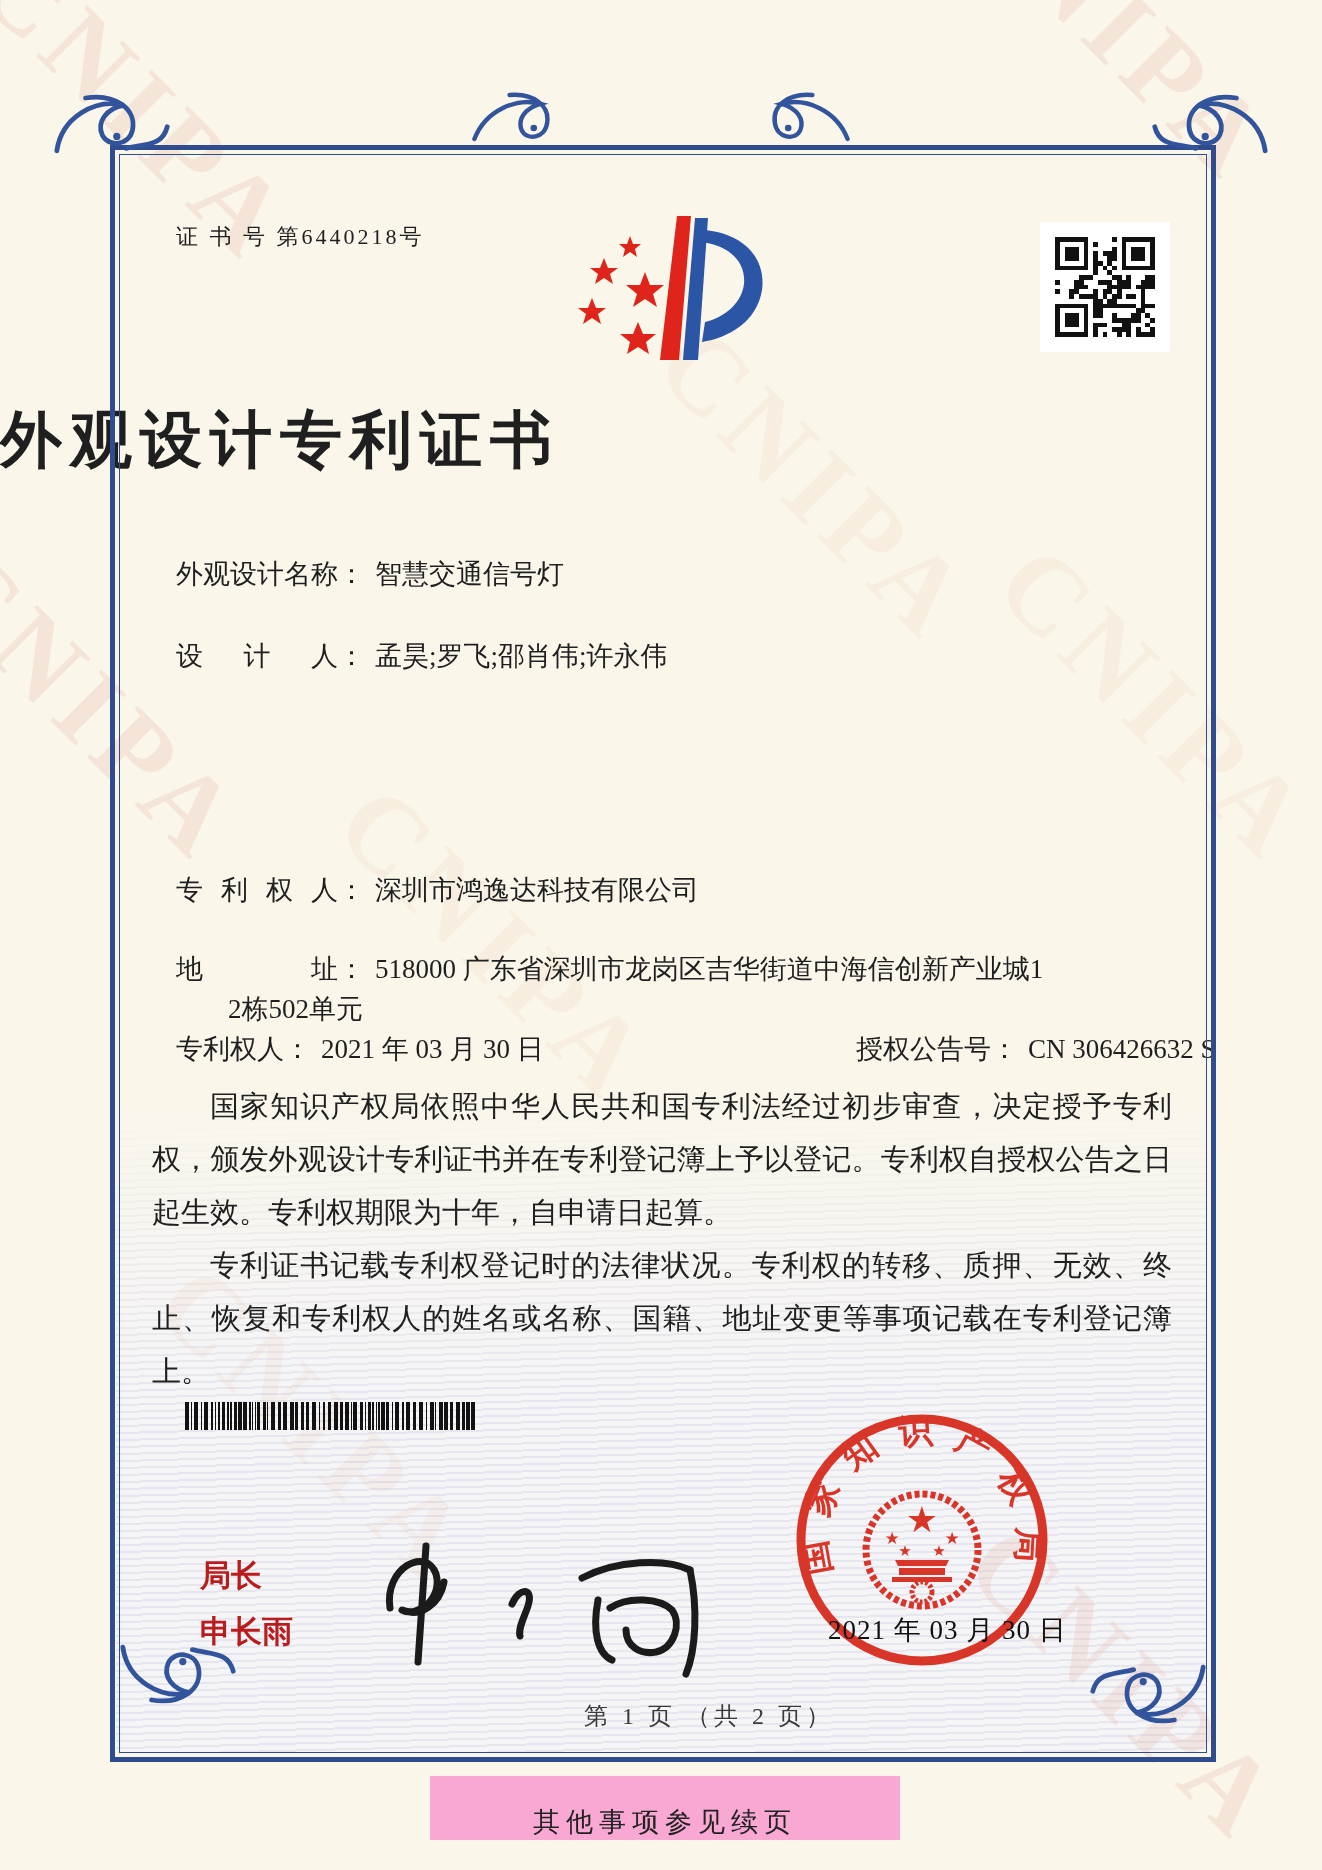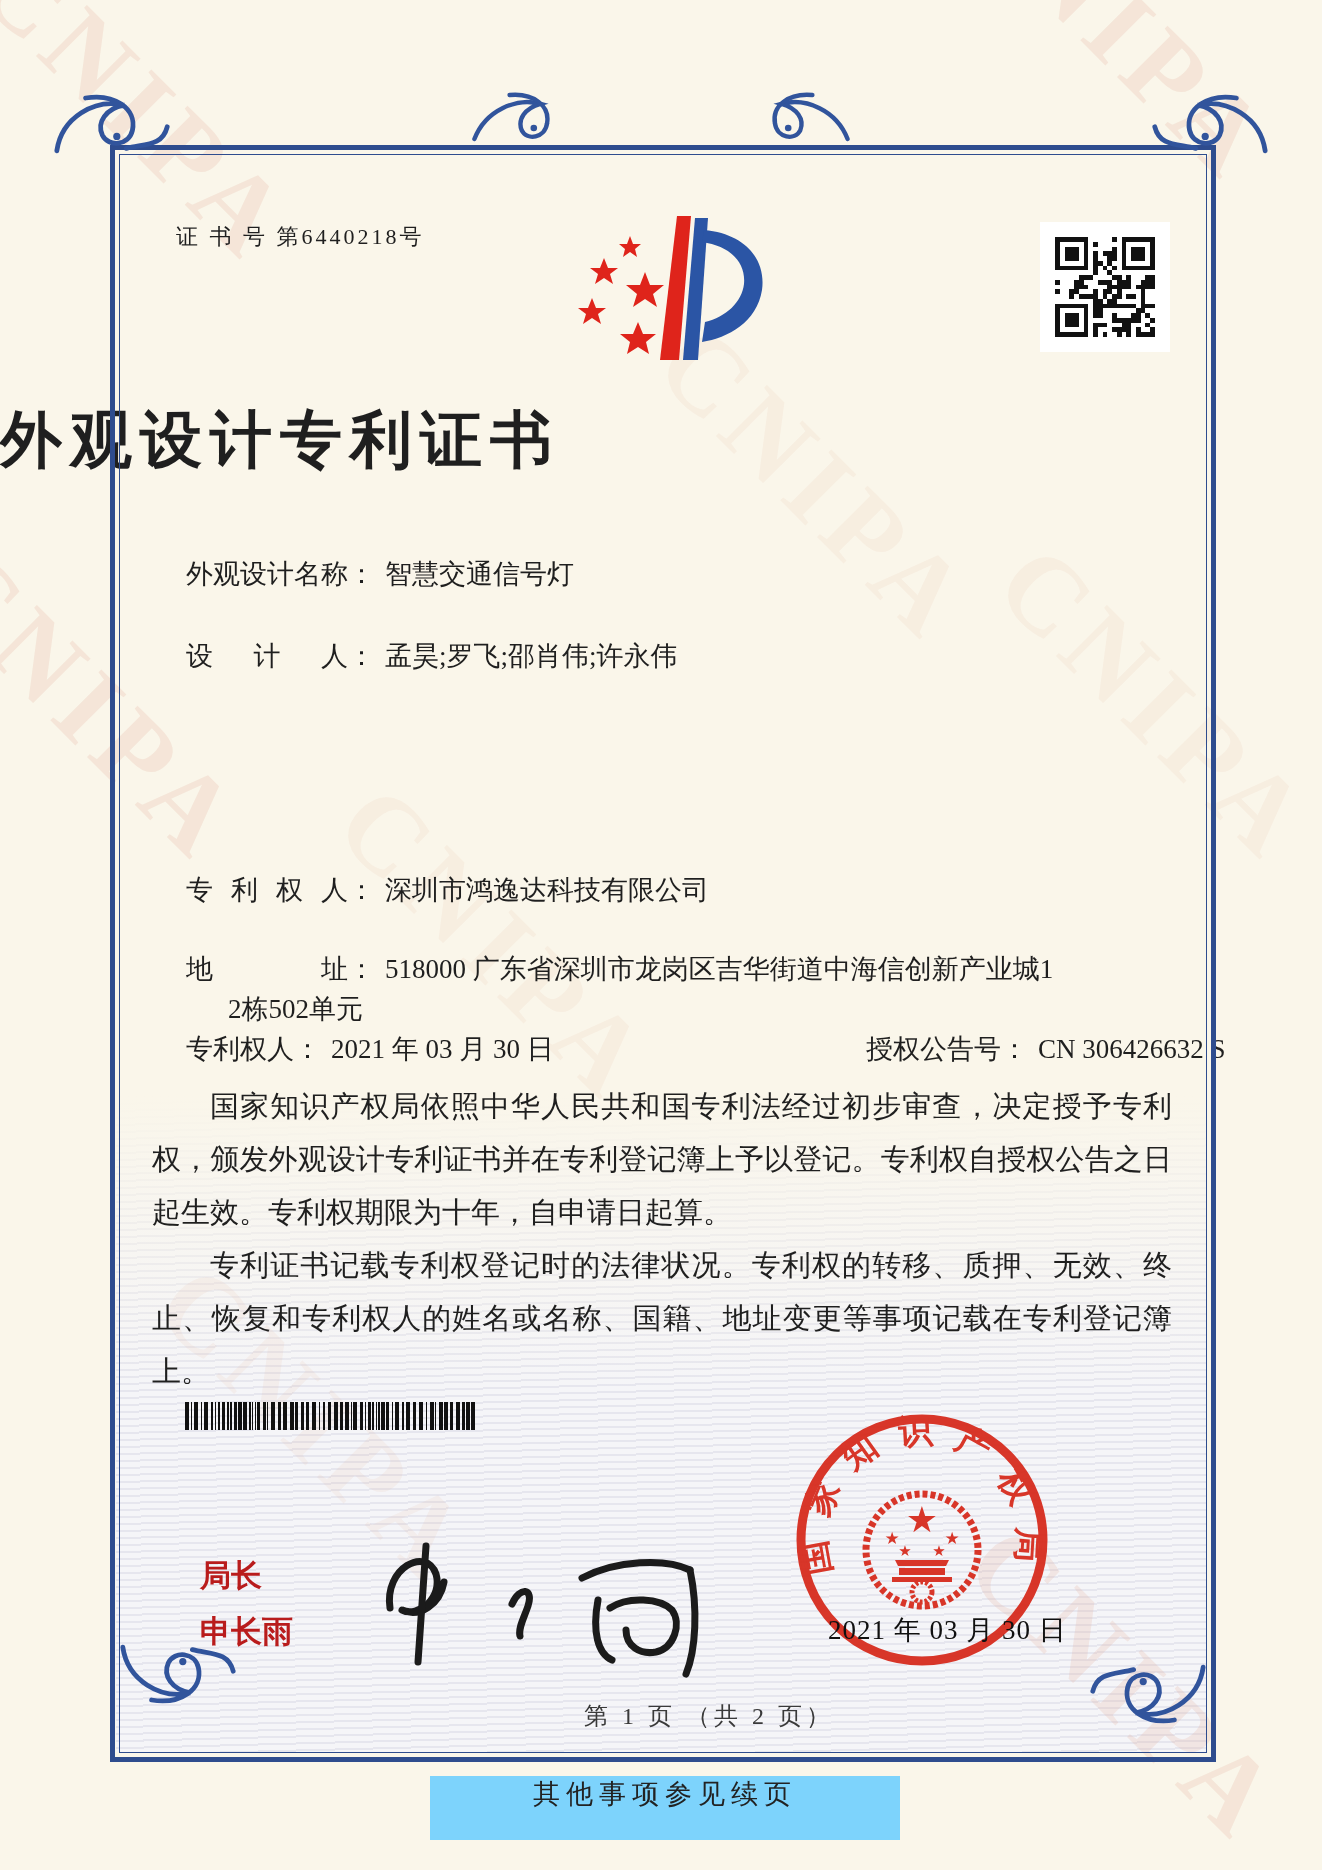--- a/index.html
+++ b/index.html
@@ -31,21 +31,21 @@
   
   .cert-no{position:absolute; left:176px; top:222px; z-index:2;
     font-size:22px; letter-spacing:3px;}
   .logo{position:absolute; left:552px; top:210px; z-index:2;}
   .qr-wrap{position:absolute; left:1040px; top:222px; width:130px; height:130px;
     background:#fff; z-index:2;}
   .qr-wrap svg{position:absolute; left:15px; top:15px;}
   .title{position:absolute; left:0; top:398px; width:100%; text-align:left; z-index:2;
     font-size:62px; font-weight:bold; letter-spacing:8px;}
   
-  .row{position:absolute; left:176px; z-index:2; font-size:27px; white-space:nowrap;margin-left:10px;}
+  .row{position:absolute; left:176px; z-index:2; font-size:27px; white-space:nowrap;}
   .lbl{display:inline-block;}
   .lbl.j{width:162px; text-align:justify; text-align-last:justify;}
   .val{margin-left:10px;}
   .addr2{position:absolute; left:228px; top:991px; z-index:2; font-size:27px;}
   .grant2{position:absolute; left:680px;}
   
   .body-text{position:absolute; left:152px; top:1080px; width:1020px; z-index:2;
     font-size:29px; line-height:53px; text-align:justify;}
   .body-text p{margin:0; text-indent:2em;}
   
@@ -53,21 +53,21 @@
   .officer{position:absolute; left:200px; top:1548px; z-index:2;
     font-family:"Liberation Sans","DejaVu Sans",sans-serif; font-weight:600;
     font-size:31px; color:#b91c1c; line-height:56px;}
   .sig{position:absolute; left:360px; top:1512px; z-index:2;}
   .seal{position:absolute; left:782px; top:1400px; z-index:3; opacity:.93;}
   .seal-date{position:absolute; left:828px; top:1612px; z-index:4;
     font-size:27px; letter-spacing:1px; color:#101010;}
   .page-no{position:absolute; left:0; top:1700px; width:100%; text-align:center; z-index:2;
     font-size:24px; letter-spacing:4px; color:#3a3a3a;margin-left:48px;}
   .cont-box{position:absolute; left:430px; top:1776px; width:470px; height:64px; z-index:2;
-    background:#7dd3fc; display:flex; align-items:flex-start; justify-content:center;}
+    background:#f9a8d4; display:flex; align-items:flex-end; justify-content:center;}
   .cont-box span{font-size:27px; letter-spacing:6px; color:#222;}
 </style>
 </head>
 <body>
 
 <div class="page">
 
   <div class="band"></div>
 
   <div class="wm" style="left:-60px; top:40px;">CNIPA</div>

